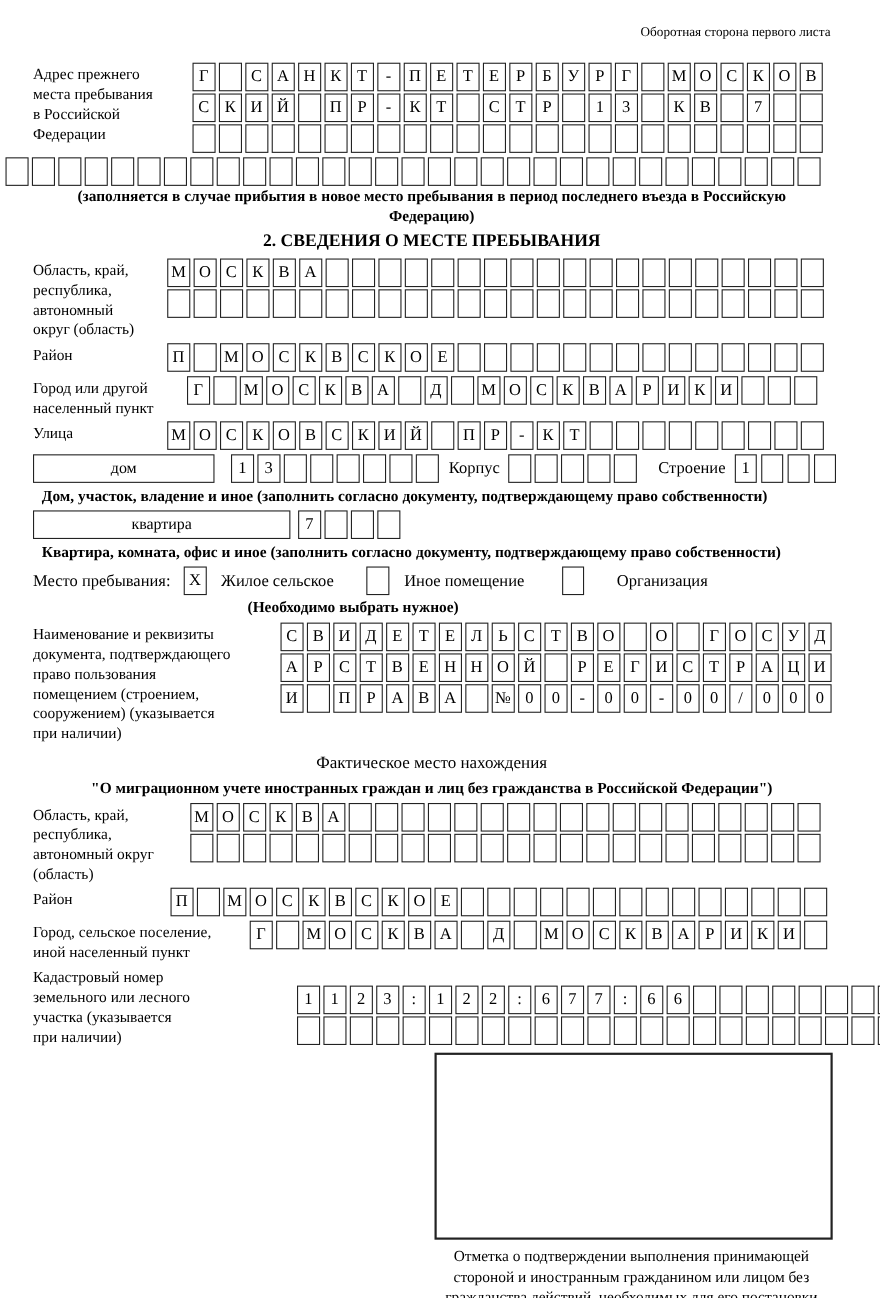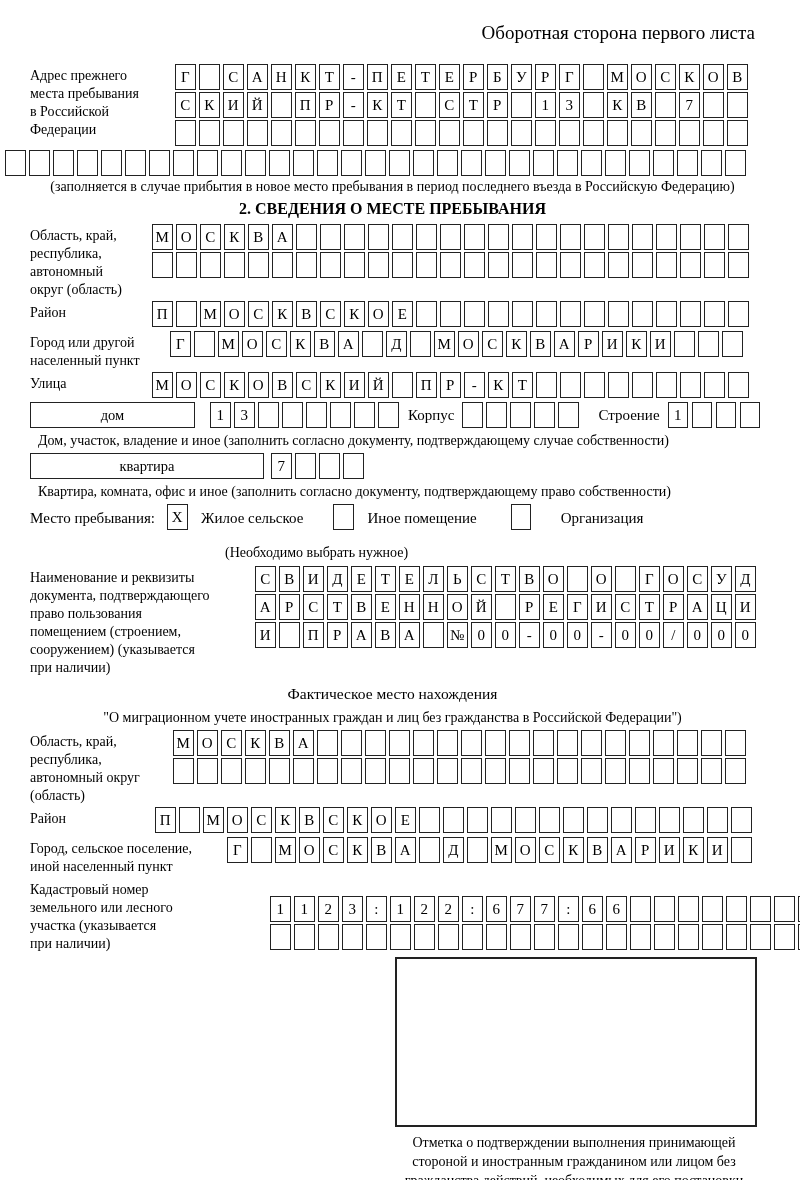--- a/index.html
+++ b/index.html
@@ -1,47 +1,47 @@
 <!DOCTYPE html>
 <html><head>
 <meta charset="utf-8">
 <style>
   html,body{margin:0;padding:0;background:#fff;}
   .page{
     position:relative;width:800px;height:1180px;box-sizing:border-box;
     padding:8px 45px 0 30px;background:#fff;color:#000;
     font-family:"Liberation Serif","DejaVu Serif",serif;overflow:hidden;
   }
-  .hdr{text-align:right;font-size:19px;margin:14px 0 20px 0;}
+  .hdr{text-align:right;font-size:12px;margin:14px 0 20px 0;}
   .field{display:flex;align-items:flex-start;margin-bottom:2px;}
   .flabel{flex:none;font-size:14px;line-height:18px;white-space:pre-line;padding-top:3px;}
   .w145{width:145px;} .w122{width:122px;} .w140{width:140px;} .w143{width:143px;}
   .w125{width:125px;} .w197{width:197px;} .w180{width:180px;} .w225{width:225px;}
   .rows{display:flex;flex-direction:column;}
   .boxrow{display:flex;flex-wrap:nowrap;margin-bottom:2px;height:26px;}
   .cbox{
     box-sizing:border-box;flex:none;width:20.5px;height:26px;margin-right:3.5px;
     border:1.6px solid #222;display:flex;align-items:center;justify-content:center;
     font-size:15px;line-height:1;background:#fff;
   }
   .fullrow{margin-left:-25px;margin-top:1px;}
-  .note{font-size:14px;line-height:18px;margin:1px 0 3px 8px;}
+  .note{font-size:14px;line-height:18px;margin:1px 0 3px 8px;font-weight:bold;}
   .center{text-align:center;margin-left:0;}
   .sec-title{font-size:16px;font-weight:bold;text-align:center;margin:4px 0 6px 0;}
   .fact-title{font-size:15.5px;font-weight:normal;text-align:center;margin:8px 0 6px 0;}
   .inline-line{display:flex;align-items:flex-start;margin-bottom:2px;}
   .widebox{
     box-sizing:border-box;border:1.6px solid #222;height:26px;flex:none;
     display:flex;align-items:center;justify-content:center;font-size:14.5px;
   }
   .wb-house{width:165px;margin-right:15px;}
   .wb-apart{width:234px;margin-right:7px;}
   .inline-label{font-size:15px;line-height:26px;flex:none;}
   .res-line{display:flex;align-items:center;margin:3px 0 0 0;font-size:15px;}
-  .res-note{margin-left:195px;margin-top:12px;margin-bottom:4px;}
+  .res-note{margin-left:195px;margin-top:1px;margin-bottom:4px;}
   .pt18{padding-top:18px;}
   .kadrows .boxrow{margin-left:60px;}
   .stamp-wrap{margin-top:4px;}
   .stamp-box{box-sizing:border-box;margin-left:365px;width:362px;height:170px;border:2px solid #222;background:#fff;}
   .stamp-caption{width:392px;margin-left:348px;margin-top:6px;font-size:14px;line-height:19px;text-align:center;white-space:pre-line;}
   .chk{height:26px;}
   .ml12{margin-left:12px;} .ml10{margin-left:10px;} .ml30{margin-left:30px;} .ml34{margin-left:34px;} .ml26{margin-left:26px;}
 </style>
 </head>
 <body>
@@ -350,21 +350,21 @@
         <span class="cbox"></span>
       </div>
     <div class="inline-label" style="margin:0 8px 0 16px;">Строение</div>
     <div class="boxrow">
         <span class="cbox">1</span>
         <span class="cbox"></span>
         <span class="cbox"></span>
         <span class="cbox"></span>
       </div>
   </div>
-  <div class="note">Дом, участок, владение и иное (заполнить согласно документу, подтверждающему случае собственности)</div>
+  <div class="note">Дом, участок, владение и иное (заполнить согласно документу, подтверждающему право собственности)</div>
 
   <div class="inline-line">
     <div class="widebox wb-apart">квартира</div>
     <div class="boxrow">
         <span class="cbox">7</span>
         <span class="cbox"></span>
         <span class="cbox"></span>
         <span class="cbox"></span>
       </div>
   </div>

